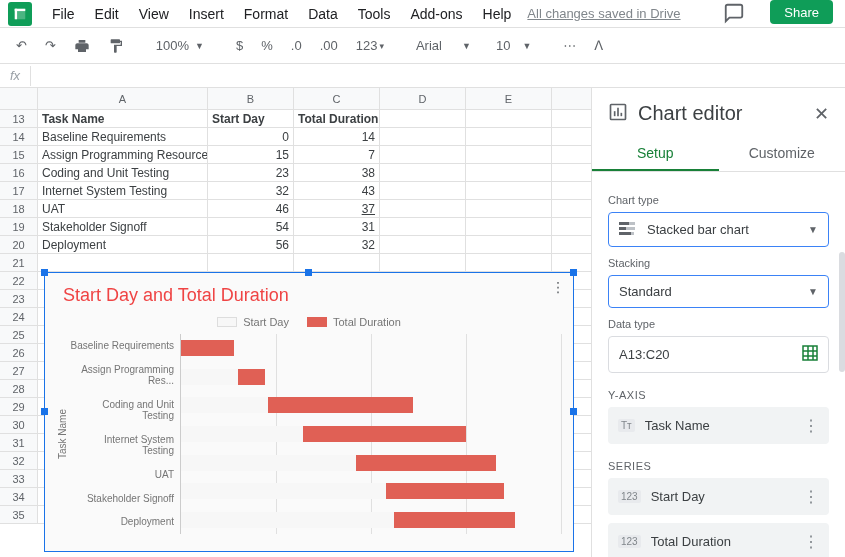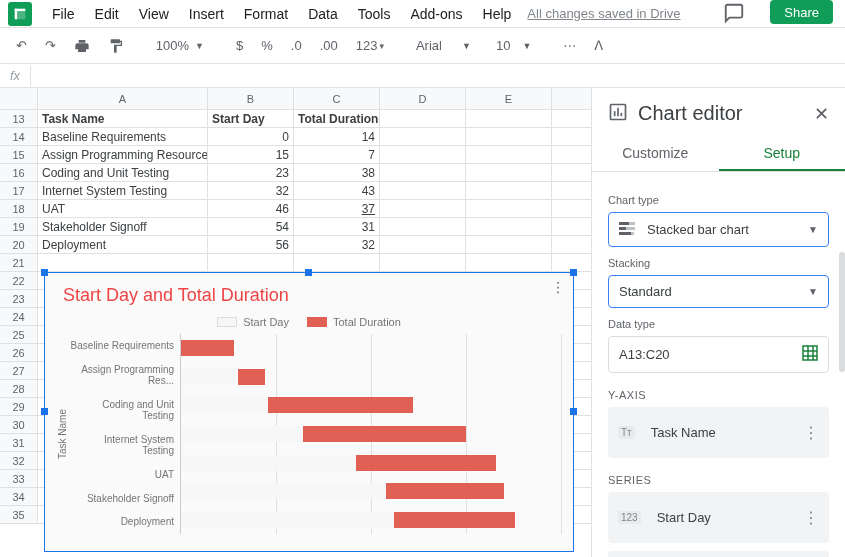--- a/index.html
+++ b/index.html
@@ -74,21 +74,21 @@
   .tabs { display: flex; border-bottom: 1px solid #e0e0e0; }
   .tab { flex: 1; text-align: center; padding: 10px 0 8px; font-size: 14px; color: #5f6368; cursor: pointer; }
   .tab.active { color: #188038; border-bottom: 2px solid #188038; font-weight: 500; }
   .panel-body { padding: 12px 16px; overflow-y: auto; flex: 1; font-size: 13px; }
   .field-label { font-size: 11px; color: #5f6368; margin: 10px 0 6px; }
   .select-box { border: 1px solid #3b82f6; border-radius: 4px; padding: 8px 10px; display: flex; align-items: center; gap: 10px; cursor: pointer; position: relative; color: #3c4043; }
   .select-box .arr { margin-left: auto; font-size: 10px; color: #5f6368; }
   .input-box { border: 1px solid #dadce0; border-radius: 4px; padding: 8px 10px; display: flex; align-items: center; color: #3c4043; }
   .input-box .grid-ico { margin-left: auto; color: #188038; }
   .section-caps { font-size: 11px; color: #5f6368; letter-spacing: 0.5px; margin: 16px 0 6px; }
-  .chip { background: #f1f3f4; border-radius: 4px; padding: 16px 10px; display: flex; align-items: center; gap: 16px; color: #3c4043; margin-bottom: 8px; }
+  .chip { background: #f1f3f4; border-radius: 4px; padding: 9px 10px; display: flex; align-items: center; gap: 10px; color: #3c4043; margin-bottom: 8px; }
   .chip .kind { font-size: 10px; color: #80868b; background: #e8eaed; padding: 1px 3px; border-radius: 2px; }
   .chip .more { margin-left: auto; color: #80868b; font-size: 16px; cursor: pointer; }
   .scrollbar-ind { position: absolute; right: 0; top: 80px; width: 6px; height: 120px; background: #dadce0; border-radius: 3px; }
 </style>
 </head>
 <body>
 
 <div class="menubar">
   <div class="sheets-logo">
     <svg viewBox="0 0 24 24" fill="#fff">
@@ -426,22 +426,22 @@
       <span class="ico"><svg width="20" height="20" viewBox="0 0 24 24" fill="none" stroke="#5f6368" stroke-width="2">
             <rect x="3" y="3" width="18" height="18" rx="1"></rect>
             <line x1="8" x2="8" y1="17" y2="11"></line>
             <line x1="12" x2="12" y1="17" y2="7"></line>
             <line x1="16" x2="16" y1="17" y2="13"></line>
           </svg></span>
       <span class="panel-title">Chart editor</span>
       <span class="panel-close">✕</span>
     </div>
     <div class="tabs">
+      <div class="tab active">Setup</div>
       <div class="tab">Customize</div>
-      <div class="tab active">Setup</div>
     </div>
     <div class="panel-body" style="position:relative">
       <div class="field-label">Chart type</div>
       <div class="select-box">
         <span><svg width="18" height="14" viewBox="0 0 18 14">
               <rect x="0" y="1" width="10" height="3" fill="#5f6368"></rect>
               <rect x="10" y="1" width="6" height="3" fill="#bdc1c6"></rect>
               <rect x="0" y="6" width="7" height="3" fill="#5f6368"></rect>
               <rect x="7" y="6" width="9" height="3" fill="#bdc1c6"></rect>
               <rect x="0" y="11" width="12" height="3" fill="#5f6368"></rect>

